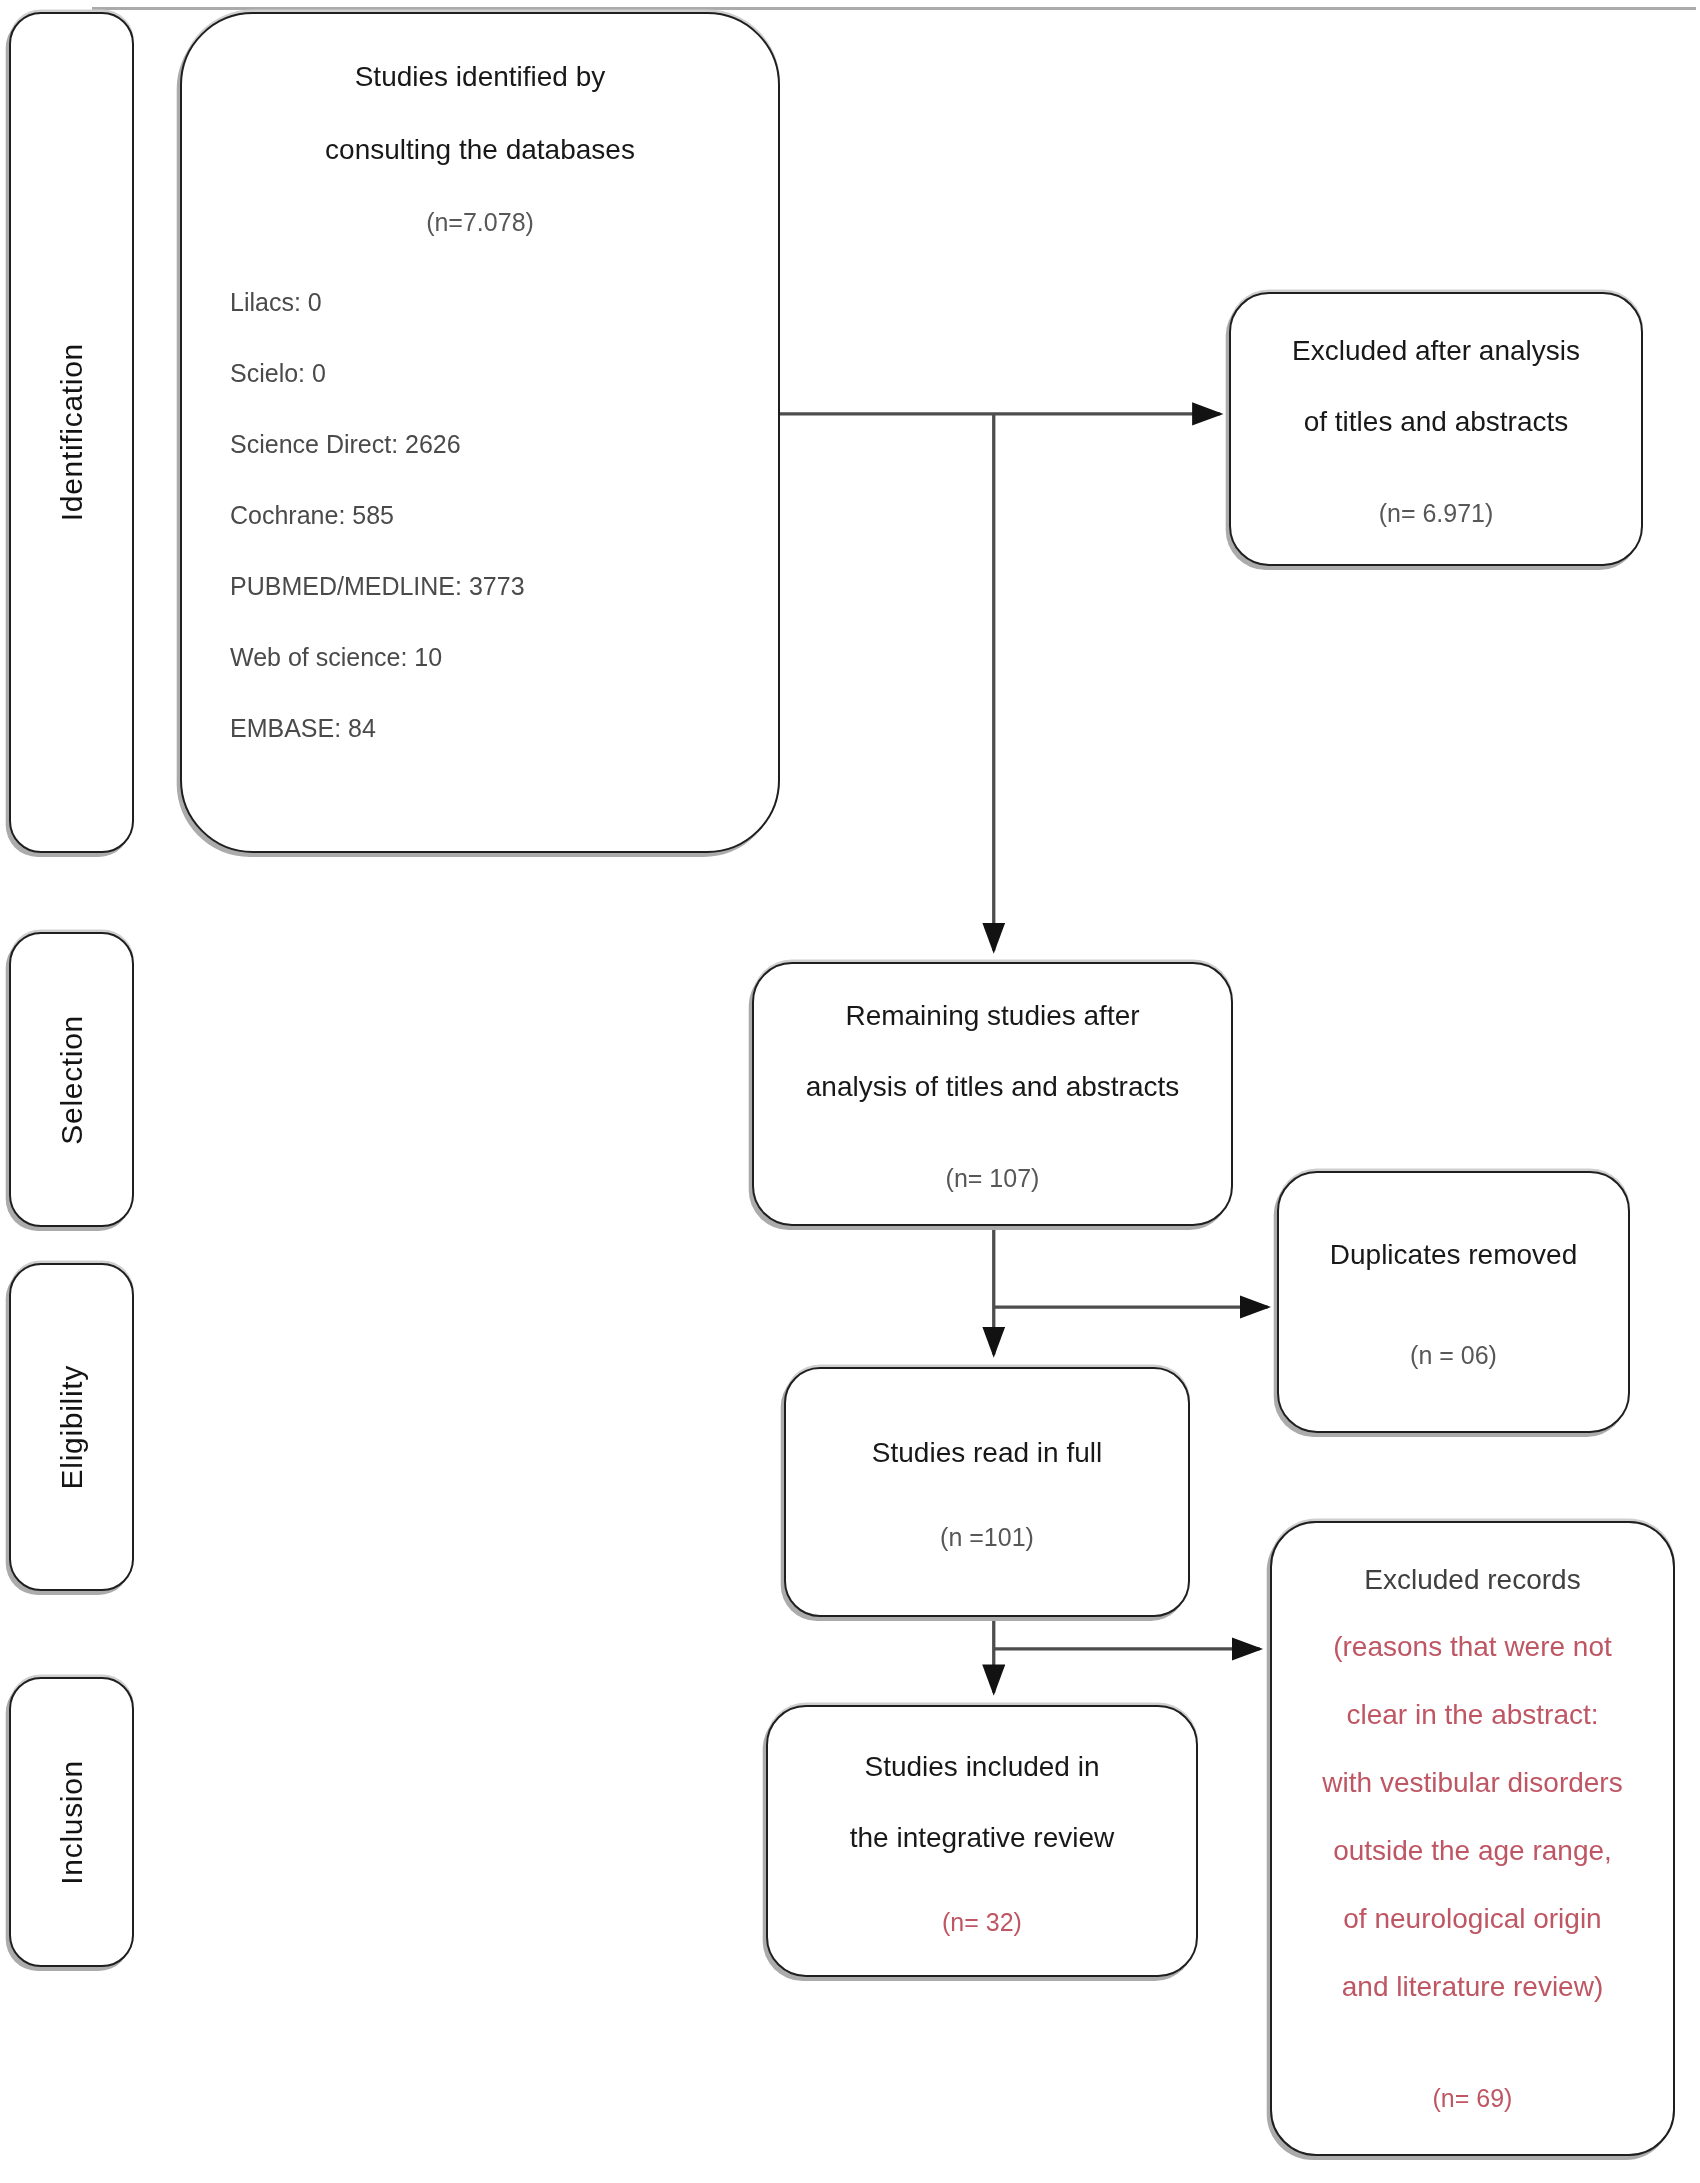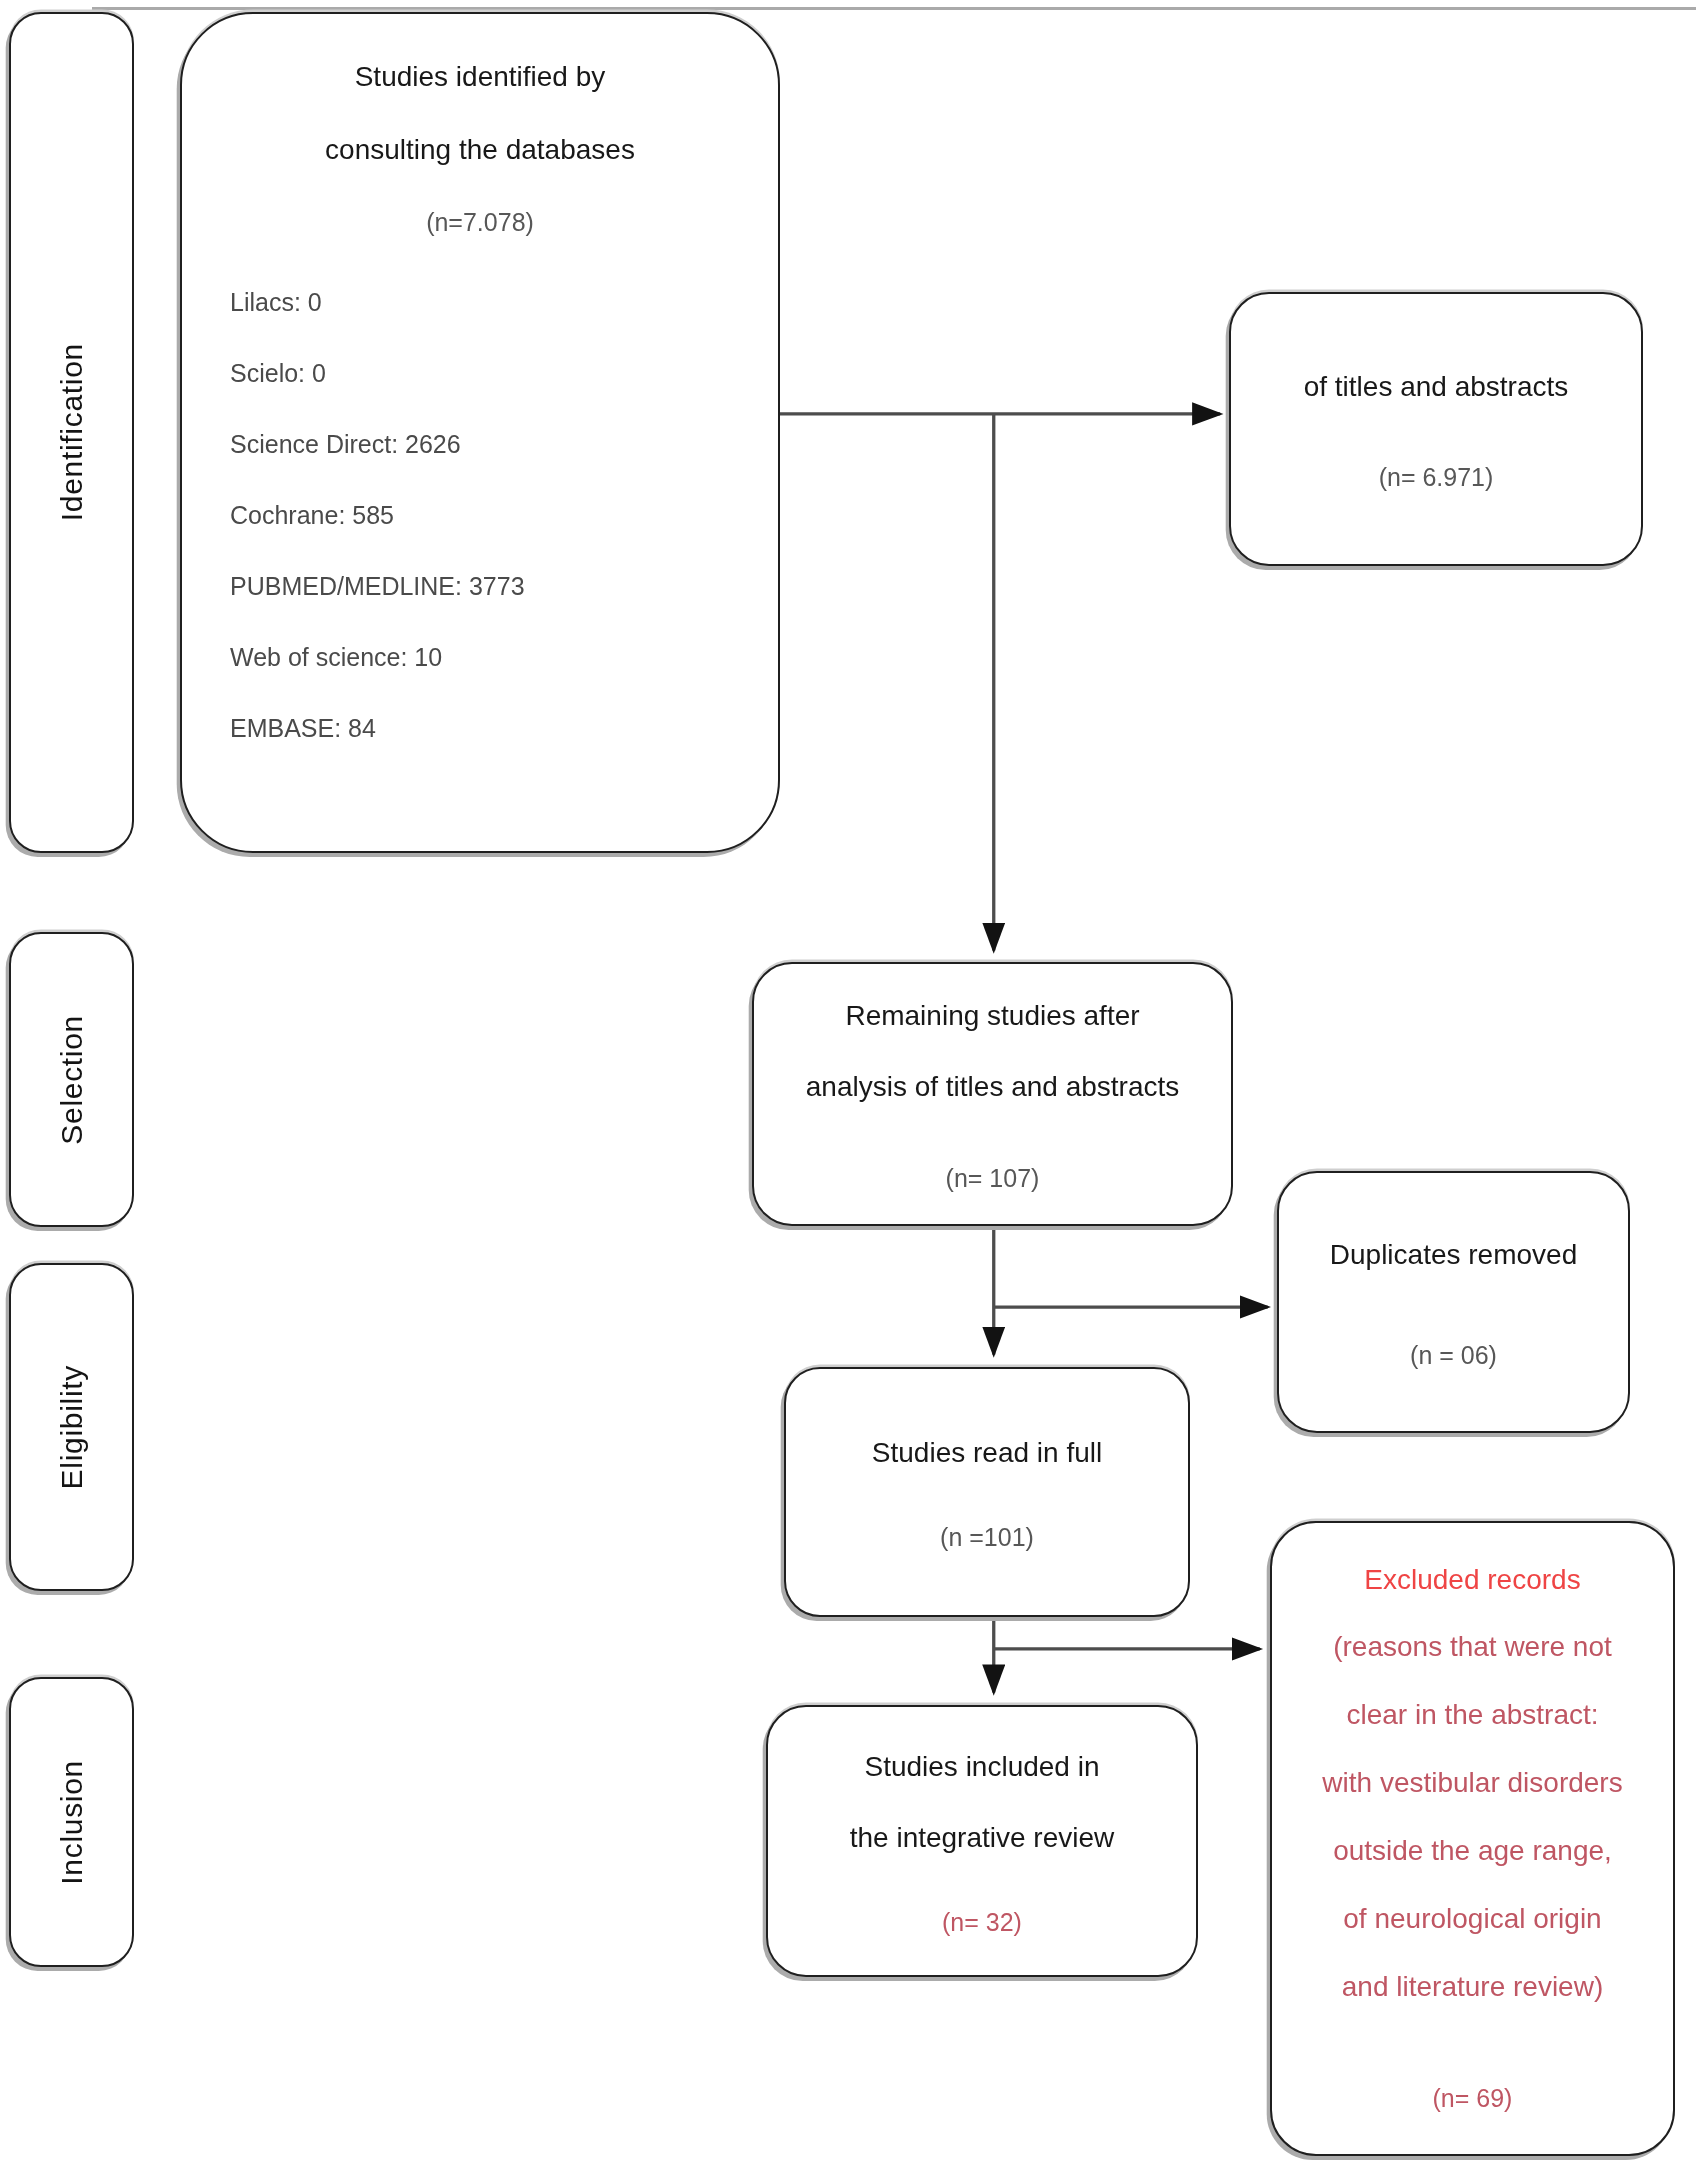--- a/index.html
+++ b/index.html
@@ -92,21 +92,21 @@
 
   #box-included { left: 766px; top: 1705px; width: 432px; height: 272px; }
   #box-included .count { margin-top: 20px; }
 
   #box-excluded-records {
     left: 1270px; top: 1521px; width: 405px; height: 635px;
     border-radius: 46px;
     justify-content: flex-start;
     padding-top: 24px;
   }
-  #box-excluded-records .title { font-size: 28px; line-height: 66px; color: #ef4444; white-space: nowrap; }
+  #box-excluded-records .title { font-size: 28px; line-height: 66px; color: #404040; white-space: nowrap; }
   .reason { font-size: 28px; line-height: 68px; white-space: nowrap; }
   #box-excluded-records .count { margin-top: 46px; line-height: 63px; }
 
   #stage-identification { left: 9.2px; top: 12px;   width: 125px; height: 841px; }
   #stage-selection      { left: 9.2px; top: 932px; width: 125px; height: 295px; }
   #stage-eligibility    { left: 9.2px; top: 1263px; width: 125px; height: 328px; }
   #stage-inclusion      { left: 9.2px; top: 1677px; width: 125px; height: 290px; }
 
   #flow-arrows {
     position: absolute;
@@ -157,20 +157,21 @@
     <div class="db">Scielo: 0</div>
     <div class="db">Science Direct: 2626</div>
     <div class="db">Cochrane: 585</div>
     <div class="db">PUBMED/MEDLINE: 3773</div>
     <div class="db">Web of science: 10</div>
     <div class="db">EMBASE: 84</div>
   </div>
 </div>
 
 <div class="fbox" id="box-excluded-titles">
+  <div class="t">Excluded after analysis</div>
   <div class="t">of titles and abstracts</div>
   <div class="count">(n= 6.971)</div>
 </div>
 
 <div class="fbox" id="box-remaining">
   <div class="t">Remaining studies after</div>
   <div class="t">analysis of titles and abstracts</div>
   <div class="count">(n= 107)</div>
 </div>
 

